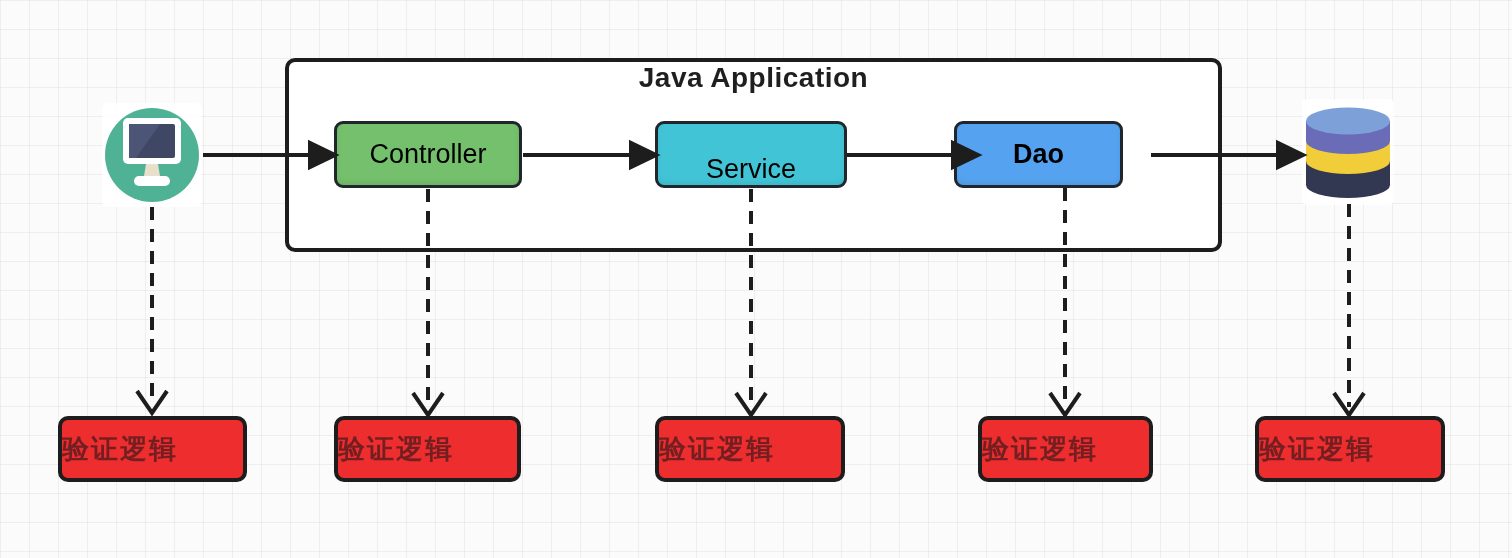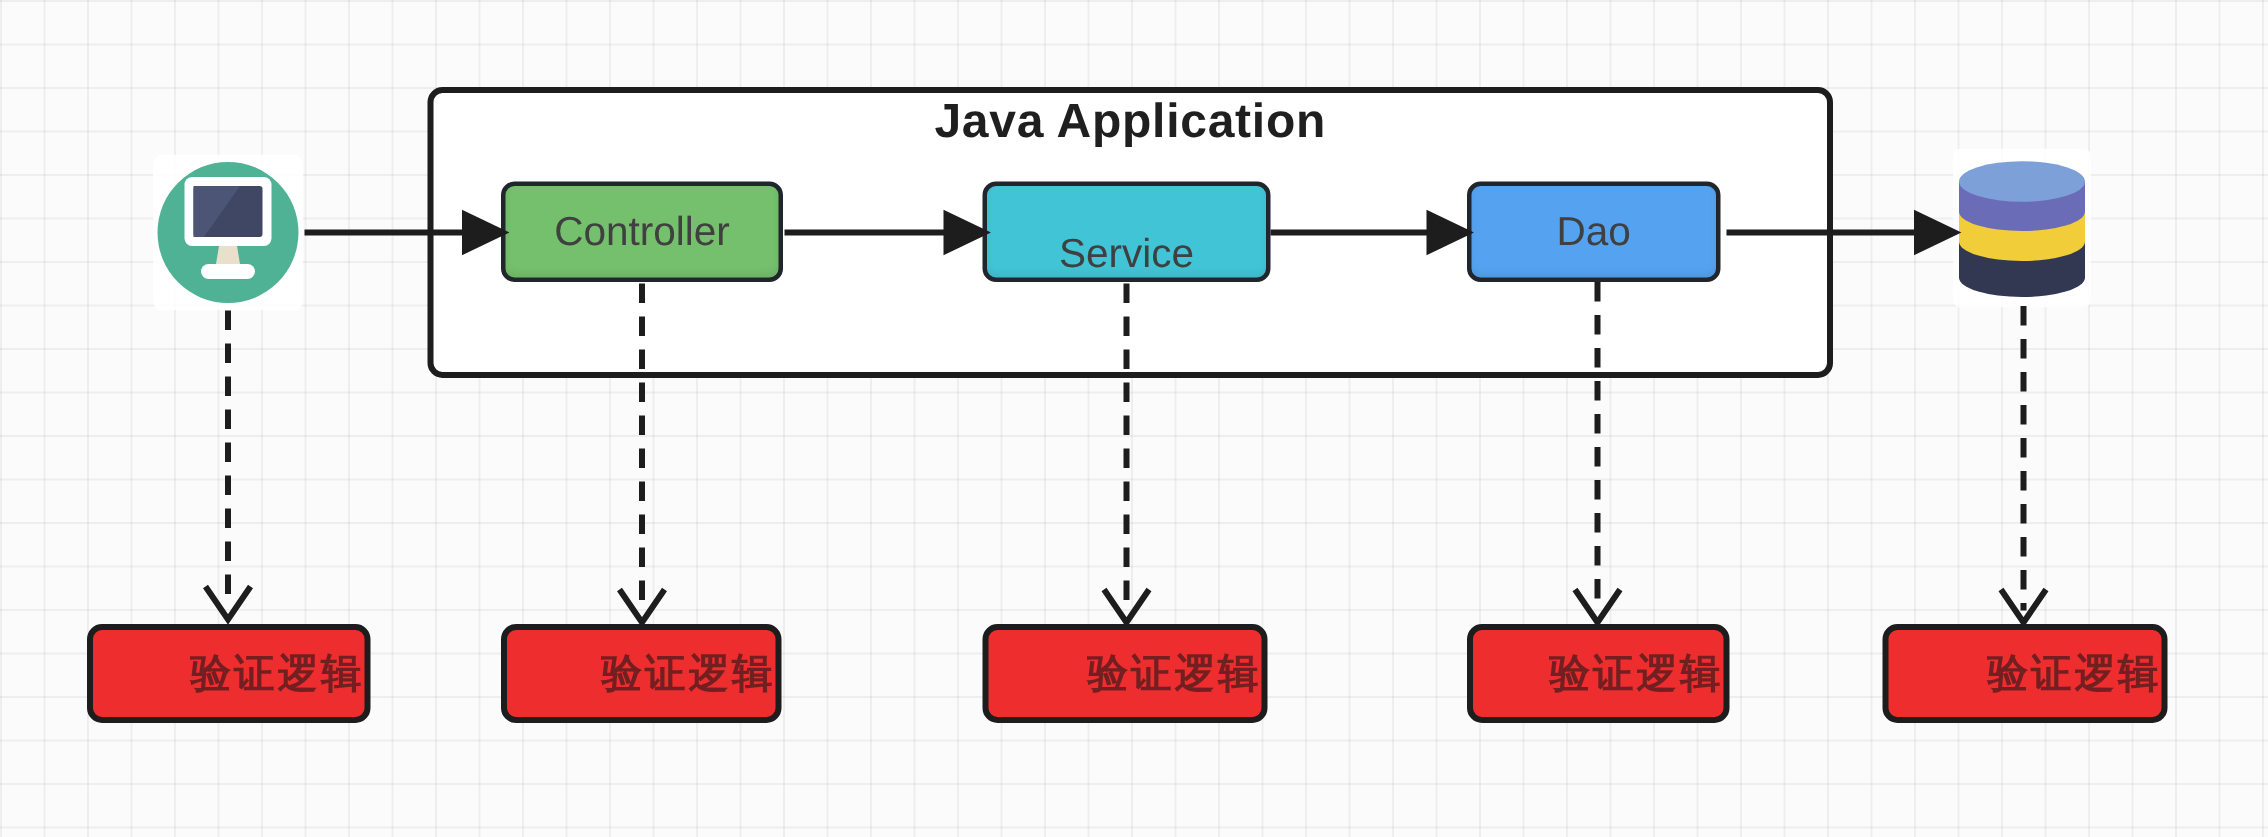--- a/index.html
+++ b/index.html
@@ -25,47 +25,47 @@
     background: #ffffff;
     border: 4px solid #1d1d1d;
     border-radius: 10px;
   }
 
   .diagram-title {
     position: absolute;
     left: 285px; top: 62px;
     width: 937px;
     text-align: center;
-    font-size: 32px;
+    font-size: 28px;
     font-weight: bold;
     color: #1f1f1f;
     letter-spacing: 0.5px;
   }
 
   .node {
     position: absolute;
     top: 121px; height: 67px;
     border: 3px solid #20262b;
     border-radius: 9px;
     display: flex; align-items: center; justify-content: center;
     font-size: 27px;
-    color: #404040;
+    color: #000000;
     box-shadow: inset 0 -3px 5px rgba(0,0,0,0.07);
   }
   .node-controller { left: 334px; width: 188px; background: #74c06c; }
   .node-service    { left: 655px; width: 192px; background: #41c5d6; align-items: flex-end; }
-  .node-dao        { left: 978px; width: 169px; background: #55a3f0; }
+  .node-dao        { left: 954px; width: 169px; background: #55a3f0; font-weight: bold; }
 
   .vbox {
     position: absolute;
     top: 416px; height: 66px;
     background: #ee2e2e;
     border: 4px solid #1d1d1d;
     border-radius: 10px;
-    display: flex; align-items: center; justify-content: flex-end;
+    display: flex; align-items: center; justify-content: flex-start;
     font-size: 27px;
     font-weight: bold;
     color: #731f21;
     letter-spacing: 2px;
   }
   .v1 { left: 58px;   width: 189px; }
   .v2 { left: 334px;  width: 187px; }
   .v3 { left: 655px;  width: 190px; }
   .v4 { left: 978px;  width: 175px; }
   .v5 { left: 1255px; width: 190px; }

